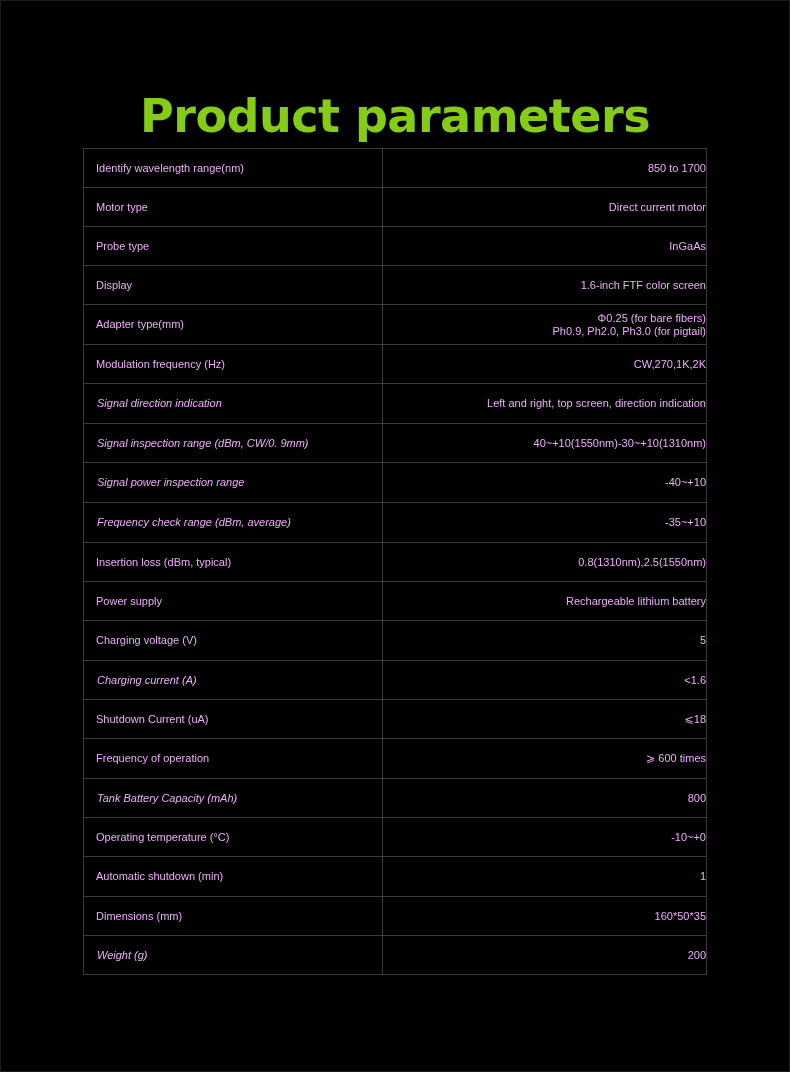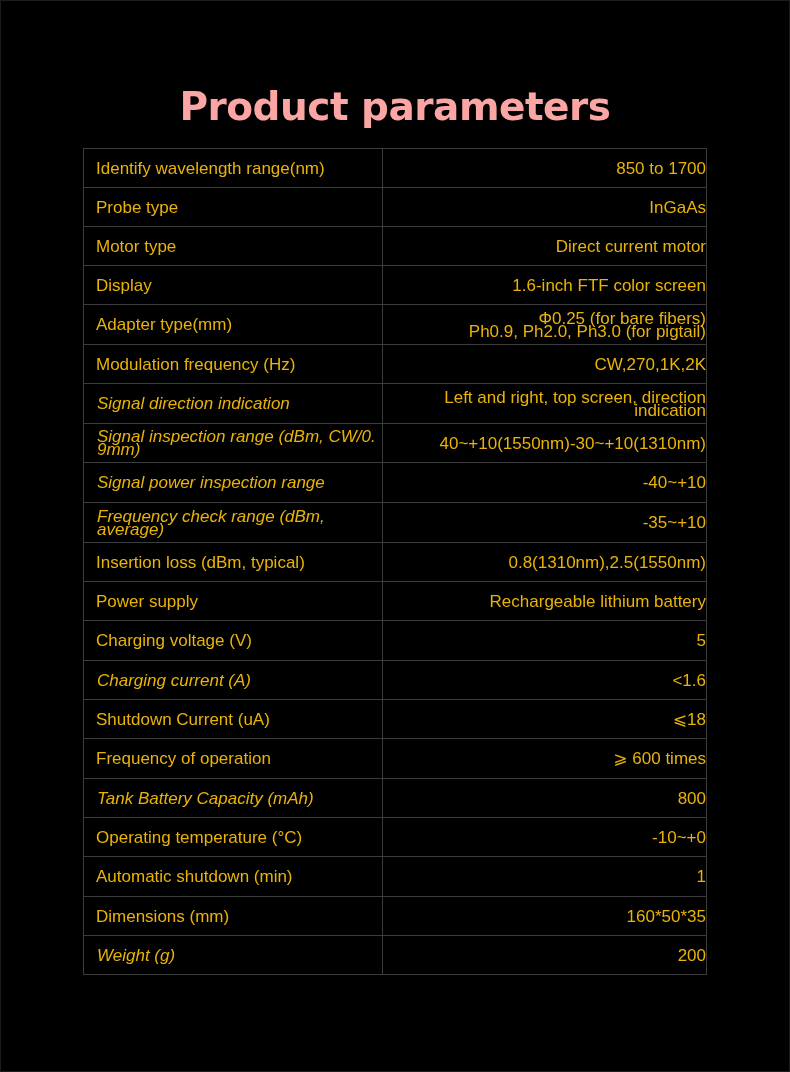--- a/index.html
+++ b/index.html
@@ -21,36 +21,36 @@
     width: 788px; height: 1070px;
     border: 1px solid #1c1c1c;
   }
   .title {
     position: absolute;
     left: 0; right: 0;
     top: 58px;
     text-align: center;
     font-family: "DejaVu Sans", sans-serif;
     font-weight: bold;
-    font-size: 39px;
+    font-size: 46px;
     letter-spacing: -0.5px;
-    color: #fca5a5;
+    color: #84cc16;
   }
   .spec-table {
     position: absolute;
     left: 83px;
     top: 148px;
     width: 624px;
     border-collapse: collapse;
     table-layout: fixed;
   }
   .spec-table td {
     border: 1px solid #3c3c3c;
-    font-size: 17px;
-    color: #eab308;
+    font-size: 11px;
+    color: #f0abfc;
     padding: 0;
     vertical-align: middle;
     line-height: 13px;
   }
   .spec-table td.label {
     width: 286px;
     padding-left: 12px;
     text-align: left;
   }
   .spec-table td.value {
@@ -67,26 +67,26 @@
 
 <h1 class="title">Product parameters</h1>
 
 <table class="spec-table">
   <tbody>
     <tr>
       <td class="label">Identify wavelength range(nm)</td>
       <td class="value">850 to 1700</td>
     </tr>
     <tr>
+      <td class="label">Motor type</td>
+      <td class="value">Direct current motor</td>
+    </tr>
+    <tr>
       <td class="label">Probe type</td>
       <td class="value">InGaAs</td>
-    </tr>
-    <tr>
-      <td class="label">Motor type</td>
-      <td class="value">Direct current motor</td>
     </tr>
     <tr>
       <td class="label">Display</td>
       <td class="value">1.6-inch FTF color screen</td>
     </tr>
     <tr class="tall">
       <td class="label">Adapter type(mm)</td>
       <td class="value">
         <div>Φ0.25 (for bare fibers)</div>
         <div>Ph0.9, Ph2.0, Ph3.0 (for pigtail)</div>

